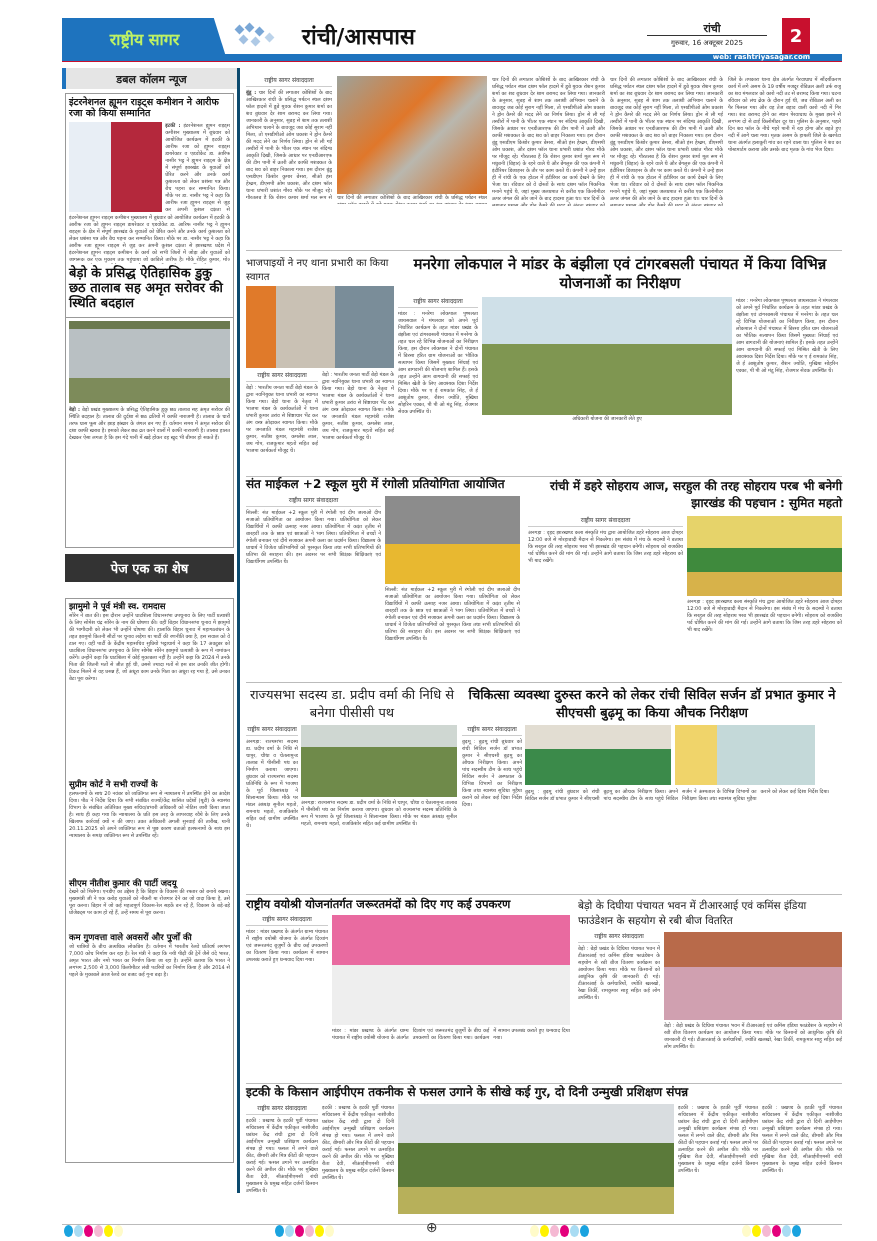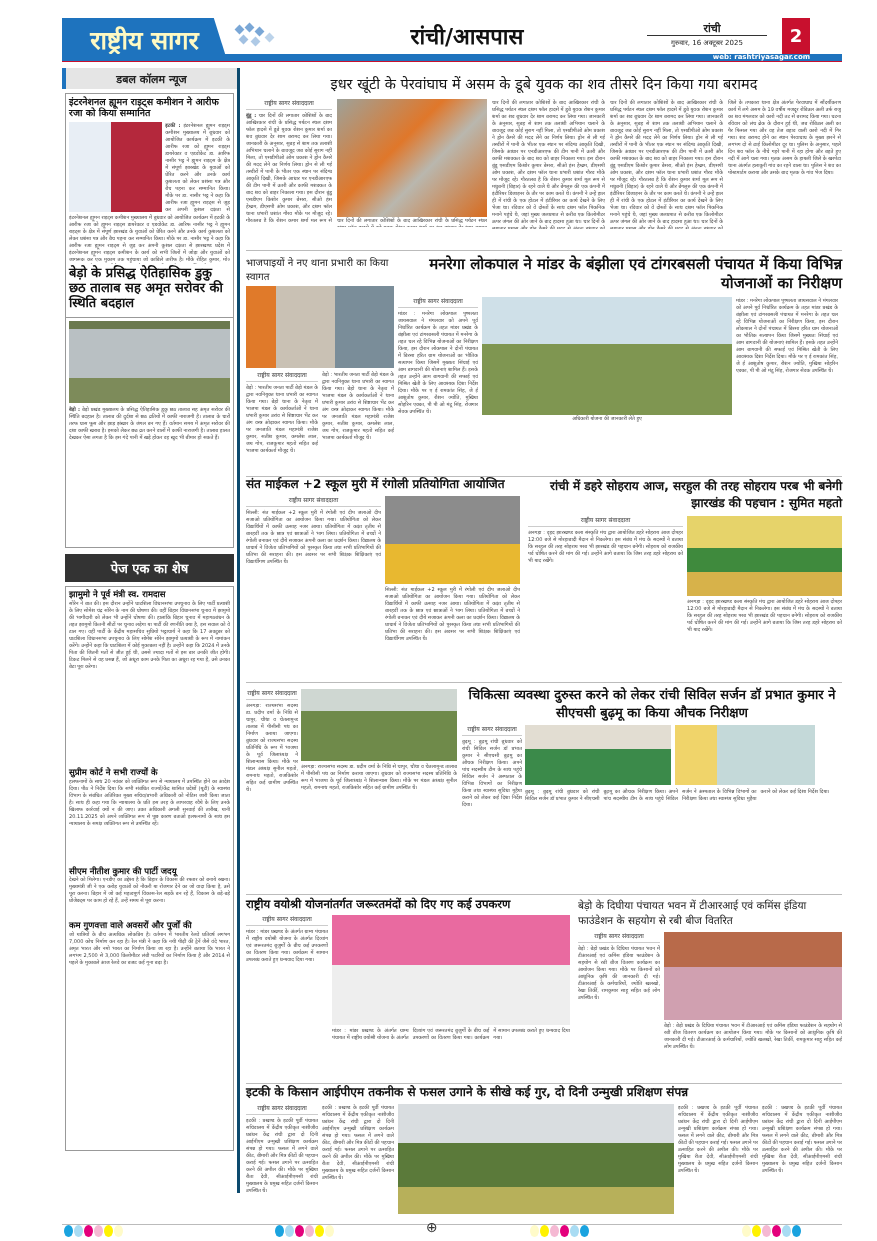--- a/index.html
+++ b/index.html
@@ -1,23 +1,23 @@
 <!DOCTYPE html>
 <html><head>
 <meta charset="utf-8">
 <style>
 *{box-sizing:border-box;margin:0;padding:0}
 body{width:877px;height:1241px;background:#fff;font-family:"DejaVu Sans",sans-serif;color:#222;position:relative;overflow:hidden}
 .page{position:absolute;left:62px;top:18px;width:780px;height:1200px}
 
 .hdr{position:absolute;left:0;top:0;width:780px;height:42px;background:#fff}
-.mast{position:absolute;left:0;top:0;width:165px;height:42px;background:#1e73be;color:#fef9c3;font-family:"DejaVu Serif",serif;font-weight:bold;font-size:25px;display:flex;align-items:center;justify-content:center;clip-path:polygon(0 0,92% 0,100% 100%,0 100%)}
+.mast{position:absolute;left:0;top:0;width:165px;height:42px;background:#1e73be;color:#bef264;font-family:"DejaVu Serif",serif;font-weight:bold;font-size:16px;display:flex;align-items:center;justify-content:center;clip-path:polygon(0 0,92% 0,100% 100%,0 100%)}
 .dots{position:absolute;left:170px;top:4px;width:60px;height:30px}
 .dots span{position:absolute;width:7px;height:7px;background:#7aa7d6;transform:rotate(45deg)}
-.sec{position:absolute;left:240px;top:0;width:330px;height:36px;text-align:center;font-family:"DejaVu Serif",serif;font-weight:bold;font-size:22px;line-height:36px;color:#111}
+.sec{position:absolute;left:240px;top:0;width:330px;height:36px;text-align:left;font-family:"DejaVu Serif",serif;font-weight:bold;font-size:22px;line-height:36px;color:#111}
 .city{position:absolute;left:600px;top:2px;width:100px;text-align:center;font-size:11px;font-weight:bold}
 .date{position:absolute;left:585px;top:17px;width:120px;text-align:center;font-size:7px;border-top:1px solid #333;padding-top:2px}
 .pno{position:absolute;left:720px;top:0;width:28px;height:36px;background:#c8102e;color:#fff;font-weight:bold;font-size:18px;text-align:center;line-height:36px}
 .bar{position:absolute;left:0;top:36px;width:780px;height:7px;background:#1e73be}
 .web{position:absolute;right:32px;top:35px;font-size:7px;color:#fff;font-weight:bold}
 .redline{position:absolute;left:0;top:43px;width:780px;height:1px;background:#c8102e}
 
 .left{position:absolute;left:0;top:50px;width:178px;height:1125px;border-right:3px solid #0c4a6e}
 .band{background:#e5e5e5;border-left:4px solid #1e73be;font-weight:bold;font-size:11px;text-align:center;padding:3px 0;font-family:"DejaVu Serif",serif}
 .band.dark{background:#333;color:#fff;border-left:none;font-size:13px;padding:5px 0}
@@ -64,34 +64,33 @@
         <div class="txt" style="width:68px;height:90px"><b>इटकी :</b> <span>इंटरनेशनल ह्यूमन राइट्स कमीशन मुख्यालय में बुधवार को आयोजित कार्यक्रम में इटकी के आरीफ रजा को ह्यूमन राइट्स डायरेक्टर व एडवोकेट डा. आरिफ नासीर भट्ट ने ह्यूमन राइट्स के क्षेत्र में संपूर्ण झारखंड के युवाओं को प्रेरित करने और उनके कार्य कुशलता को लेकर प्रशंसा पत्र और बैच पहना कर सम्मानित किया। मौके पर डा. नासीर भट्ट ने कहा कि आरीफ रजा ह्यूमन राइट्स से जुड़ कर अपनी कुशल दक्षता से झारखण्ड प्रदेश में इंटरनेशनल ह्यूमन राइट्स कमीशन के कार्य को सभी जिलों में जोड़ा और युवाओं को जागरूक कर एक मुकाम तक पहुंचाया जो काबिले तारीफ है। मौके रोहित कुमार, मो० अमान, अश्वीन कुमार, रितेश कुमार, उमेश कुमार सहित कई अन्य उपस्थित थे।</span></div>
       </div>
       <div class="txt" style="height:50px;margin-top:2px">इंटरनेशनल ह्यूमन राइट्स कमीशन मुख्यालय में बुधवार को आयोजित कार्यक्रम में इटकी के आरीफ रजा को ह्यूमन राइट्स डायरेक्टर व एडवोकेट डा. आरिफ नासीर भट्ट ने ह्यूमन राइट्स के क्षेत्र में संपूर्ण झारखंड के युवाओं को प्रेरित करने और उनके कार्य कुशलता को लेकर प्रशंसा पत्र और बैच पहना कर सम्मानित किया। मौके पर डा. नासीर भट्ट ने कहा कि आरीफ रजा ह्यूमन राइट्स से जुड़ कर अपनी कुशल दक्षता से झारखण्ड प्रदेश में इंटरनेशनल ह्यूमन राइट्स कमीशन के कार्य को सभी जिलों में जोड़ा और युवाओं को जागरूक कर एक मुकाम तक पहुंचाया जो काबिले तारीफ है। मौके रोहित कुमार, मो० अमान, अश्वीन कुमार, रितेश कुमार, उमेश कुमार सहित कई अन्य उपस्थित थे।</div>
       <div class="h" style="font-size:13px;margin-top:2px">बेड़ो के प्रसिद्ध ऐतिहासिक डुकु छठ तालाब सह अमृत सरोवर की स्थिति बदहाल</div>
     </div>
     <div class="box" style="height:230px;margin-top:-4px;border-top:none">
       <div class="photo" style="height:82px;background:linear-gradient(180deg,#6b7a4f 0 10%,#b9c0c3 10% 70%,#7d8b5a 70%)"></div>
       <div class="txt" style="height:135px;margin-top:3px"><b>बेड़ो :</b> <span>बेड़ो प्रखंड मुख्यालय के प्रसिद्ध ऐतिहासिक डुकु छठ तालाब सह अमृत सरोवर की स्थिति बदहाल है। तालाब की दुर्दशा से छठ व्रतियों में काफी नाराजगी है। तालाब के चारों तरफ घास फूस और झाड़ झंखार के जंगल बन गए हैं। वर्तमान समय में अमृत सरोवर की दशा काफी खराब है। इसको लेकर छठ व्रत करने वालों में काफी नाराजगी है। तालाब हालत देखकर ऐसा लगता है कि इस गंदे पानी में खड़े होकर वह खुद भी बीमार हो सकते हैं।</span></div>
     </div>
     <div class="band dark" style="margin:6px 3px 0">पेज एक का शेष</div>
-    <div class="box" style="height:565px;margin-top:4px">
+    <div class="box" style="height:565px;margin-top:16px">
       <div class="h" style="font-size:8.5px">झामुमो ने पूर्व मंत्री स्व. रामदास</div>
       <div class="txt" style="height:165px">सोरेन ने बात की। इस दौरान उन्होंने घाटशिला विधानसभा उपचुनाव के लिए पार्टी प्रत्याशी के लिए सोमेश चंद्र सोरेन के नाम की घोषणा की। वहीं बिहार विधानसभा चुनाव में झामुमो की भागीदारी को लेकर भी उन्होंने घोषणा की। हालांकि बिहार चुनाव में महागठबंधन के तहत झामुमो कितनी सीटों पर चुनाव लड़ेगा या पार्टी की रणनीति क्या है, इस सवाल को वे टाल गए। वहीं पार्टी के केंद्रीय महासचिव सुप्रियो भट्टाचार्य ने कहा कि 17 अक्टूबर को घाटशिला विधानसभा उपचुनाव के लिए सोमेश सोरेन झामुमो प्रत्याशी के रूप में नामांकन करेंगे। उन्होंने कहा कि घाटशिला में कोई मुकाबला नहीं है। उन्होंने कहा कि 2024 में उनके पिता की जितनी मतों से जीत हुई थी, उससे ज्यादा मतों से इस बार उनकी जीत होगी। टिकट मिलने से वह प्रसन्न हैं, जो अधूरा काम उनके पिता का अधूरा रह गया है, उसे उनका बेटा पूरा करेगा।</div>
       <div class="h" style="font-size:8.5px;margin-top:3px">सुप्रीम कोर्ट ने सभी राज्यों के</div>
       <div class="txt" style="height:86px">हलफनामों के साथ 20 नवंबर को व्यक्तिगत रूप से न्यायालय में उपस्थित होने का आदेश दिया। पीठ ने निर्देश दिया कि सभी संबंधित राज्यों/केंद्र शासित प्रदेशों (यूटी) के स्वास्थ्य विभाग के संबंधित अतिरिक्त मुख्य सचिव/प्रभारी अधिकारी को नोटिस जारी किया जाता है। साथ ही कहा गया कि न्यायालय के प्रति इस तरह के लापरवाह रवैये के लिए उनके खिलाफ कार्रवाई क्यों न की जाए। उक्त अधिकारी अगली सुनवाई की तारीख, यानी 20.11.2025 को अपने व्यक्तिगत रूप से पूछ कारण बताओ हलफनामों के साथ इस न्यायालय के समक्ष व्यक्तिगत रूप से उपस्थित रहें।</div>
       <div class="h" style="font-size:8.5px;margin-top:3px">सीएम नीतीश कुमार की पार्टी जदयू</div>
       <div class="txt" style="height:42px">देखने को मिलेगा। एनडीए का उद्देश्य है कि बिहार के विकास की रफ्तार को बनाये रखना। मुख्यमंत्री जी ने एक करोड़ युवाओं को नौकरी या रोजगार देने का जो वादा किया है, उसे पूरा करना। बिहार में जो कई महत्वपूर्ण विकास-रेल सड़कें बन रहे हैं, विकास के बड़े-बड़े प्रोजेक्ट्स पर काम हो रहे हैं, उन्हें समय से पूरा करना।</div>
       <div class="h" style="font-size:8.5px;margin-top:3px">कम गुणवत्ता वाले अवसरों और पुर्जों की</div>
       <div class="txt" style="height:200px">जो यात्रियों के बीच अत्यधिक लोकप्रिय है। वर्तमान में भारतीय रेलवे प्रतिवर्ष लगभग 7,000 कोच निर्माण कर रहा है। रेल मंत्री ने कहा कि नयी पीढ़ी की ट्रेनें जैसे वंदे भारत, अमृत भारत और नमो भारत का निर्माण किया जा रहा है। उन्होंने बताया कि भारत ने लगभग 2,500 से 3,000 किलोमीटर लंबी पटरियों का निर्माण किया है और 2014 से पहले के मुकाबले आज रेलवे का बजट कई गुना बढ़ा है।</div>
     </div>
   </div>
 
   <div class="abs" style="left:184px;top:52px;width:596px">
-    <div style="font-size:14.5px;text-align:center;margin-top:3px;color:#111">इधर खूंटी के पेरवांघाघ में असम के डूबे युवक का शव तीसरे दिन किया गया बरामद</div>
     <div style="display:flex;gap:5px;margin-top:6px">
       <div style="width:86px">
         <div class="byline">राष्ट्रीय सागर संवाददाता</div>
         <div class="txt" style="height:110px"><b>बुंडू :</b> <span>चार दिनों की लगातार कोशिशों के बाद आखिरकार रांची के प्रसिद्ध पर्यटन स्थल दशम फॉल हादसे में डूबे युवक रोशन कुमार शर्मा का शव बुधवार देर शाम बरामद कर लिया गया। जानकारी के अनुसार, सुबह से शाम तक तलाशी अभियान चलाने के बावजूद जब कोई सुराग नहीं मिला, तो एसडीपीओ ओम प्रकाश ने ड्रोन कैमरे की मदद लेने का निर्णय लिया। ड्रोन से ली गई तस्वीरों में पानी के भीतर एक स्थान पर संदिग्ध आकृति दिखी, जिसके आधार पर एनडीआरएफ की टीम पानी में उतरी और काफी मशक्कत के बाद शव को बाहर निकाला गया। इस दौरान बुंडू एसडीएम किशोर कुमार बेसरा, सीओ हंस हेम्ब्रम, डीएसपी ओम प्रकाश, और दशम फॉल थाना प्रभारी प्रशांत गौरव मौके पर मौजूद रहे। गौरतलब है कि रोशन कुमार शर्मा मूल रूप से मधुबनी (बिहार) के रहने वाले थे और बेंगलुरु की एक कंपनी में इंटीरियर डिजाइनर के तौर पर काम करते थे। कंपनी ने उन्हें हाल ही में रांची के एक होटल में इंटीरियर का कार्य देखने के लिए भेजा था। रविवार को वे दोस्तों के साथ दशम फॉल पिकनिक मनाने पहुंचे थे, जहां मुख्य जलप्रपात से करीब एक किलोमीटर ऊपर जंगल की ओर जाने के बाद हादसा हुआ था। चार दिनों के लगातार प्रयास और ड्रोन कैमरे की मदद से अंततः बुधवार को तलाशी अभियान सफल हुआ।</span></div>
       </div>
       <div style="width:150px">
         <div class="photo" style="height:118px;background:linear-gradient(135deg,#9ea29a,#e0772a 40%,#b9b7ae 60%,#d86b1e)"></div>
         <div class="txt" style="height:10px">चार दिनों की लगातार कोशिशों के बाद आखिरकार रांची के प्रसिद्ध पर्यटन स्थल दशम फॉल हादसे में डूबे युवक रोशन कुमार शर्मा का शव बुधवार देर शाम बरामद कर लिया गया। जानकारी के अनुसार, सुबह से शाम तक तलाशी अभियान चलाने के बावजूद जब कोई सुराग नहीं मिला, तो एसडीपीओ ओम प्रकाश ने ड्रोन कैमरे की मदद लेने का निर्णय लिया। ड्रोन से ली गई तस्वीरों में पानी के भीतर एक स्थान पर संदिग्ध आकृति दिखी, जिसके आधार पर एनडीआरएफ की टीम पानी में उतरी और काफी मशक्कत के बाद शव को बाहर निकाला गया। इस दौरान बुंडू एसडीएम किशोर कुमार बेसरा, सीओ हंस हेम्ब्रम, डीएसपी ओम प्रकाश, और दशम फॉल थाना प्रभारी प्रशांत गौरव मौके पर मौजूद रहे। गौरतलब है कि रोशन कुमार शर्मा मूल रूप से मधुबनी (बिहार) के रहने वाले थे और बेंगलुरु की एक कंपनी में इंटीरियर डिजाइनर के तौर पर काम करते थे। कंपनी ने उन्हें हाल ही में रांची के एक होटल में इंटीरियर का कार्य देखने के लिए भेजा था। रविवार को वे दोस्तों के साथ दशम फॉल पिकनिक मनाने पहुंचे थे, जहां मुख्य जलप्रपात से करीब एक किलोमीटर ऊपर जंगल की ओर जाने के बाद हादसा हुआ था। चार दिनों के लगातार प्रयास और ड्रोन कैमरे की मदद से अंततः बुधवार को तलाशी अभियान सफल हुआ।</div>
       </div>
       <div class="txt" style="width:113px;height:130px">चार दिनों की लगातार कोशिशों के बाद आखिरकार रांची के प्रसिद्ध पर्यटन स्थल दशम फॉल हादसे में डूबे युवक रोशन कुमार शर्मा का शव बुधवार देर शाम बरामद कर लिया गया। जानकारी के अनुसार, सुबह से शाम तक तलाशी अभियान चलाने के बावजूद जब कोई सुराग नहीं मिला, तो एसडीपीओ ओम प्रकाश ने ड्रोन कैमरे की मदद लेने का निर्णय लिया। ड्रोन से ली गई तस्वीरों में पानी के भीतर एक स्थान पर संदिग्ध आकृति दिखी, जिसके आधार पर एनडीआरएफ की टीम पानी में उतरी और काफी मशक्कत के बाद शव को बाहर निकाला गया। इस दौरान बुंडू एसडीएम किशोर कुमार बेसरा, सीओ हंस हेम्ब्रम, डीएसपी ओम प्रकाश, और दशम फॉल थाना प्रभारी प्रशांत गौरव मौके पर मौजूद रहे। गौरतलब है कि रोशन कुमार शर्मा मूल रूप से मधुबनी (बिहार) के रहने वाले थे और बेंगलुरु की एक कंपनी में इंटीरियर डिजाइनर के तौर पर काम करते थे। कंपनी ने उन्हें हाल ही में रांची के एक होटल में इंटीरियर का कार्य देखने के लिए भेजा था। रविवार को वे दोस्तों के साथ दशम फॉल पिकनिक मनाने पहुंचे थे, जहां मुख्य जलप्रपात से करीब एक किलोमीटर ऊपर जंगल की ओर जाने के बाद हादसा हुआ था। चार दिनों के लगातार प्रयास और ड्रोन कैमरे की मदद से अंततः बुधवार को तलाशी अभियान सफल हुआ।</div>
@@ -106,21 +105,21 @@
     <div style="display:flex;gap:4px;margin-top:3px">
       <div style="width:72px">
           <div class="byline">राष्ट्रीय सागर संवाददाता</div>
           <div class="txt" style="height:90px">बेड़ो : भारतीय जनता पार्टी बेड़ो मंडल के द्वारा नवनियुक्त थाना प्रभारी का स्वागत किया गया। बेड़ो थाना के नेतृत्व में भाजपा मंडल के कार्यकर्ताओं ने थाना प्रभारी कुमार उरांव से शिष्टाचार भेंट कर अंग वस्त्र ओढ़ाकर स्वागत किया। मौके पर जनजाति मंडल महामंत्री राजेश कुमार, सतीश कुमार, कमलेश लाल, जय गोप, राजकुमार महतो सहित कई भाजपा कार्यकर्ता मौजूद थे।</div>
         </div>
       <div class="txt" style="width:72px;height:110px">बेड़ो : भारतीय जनता पार्टी बेड़ो मंडल के द्वारा नवनियुक्त थाना प्रभारी का स्वागत किया गया। बेड़ो थाना के नेतृत्व में भाजपा मंडल के कार्यकर्ताओं ने थाना प्रभारी कुमार उरांव से शिष्टाचार भेंट कर अंग वस्त्र ओढ़ाकर स्वागत किया। मौके पर जनजाति मंडल महामंत्री राजेश कुमार, सतीश कुमार, कमलेश लाल, जय गोप, राजकुमार महतो सहित कई भाजपा कार्यकर्ता मौजूद थे।</div>
     </div>
   </div>
 
   <div class="abs" style="left:336px;top:237px;width:444px;height:220px">
-    <div class="h" style="font-size:15px;text-align:right;line-height:19px">मनरेगा लोकपाल ने मांडर के बंझीला एवं टांगरबसली पंचायत में किया विभिन्न योजनाओं का निरीक्षण</div>
+    <div class="h" style="font-size:15px;text-align:center;line-height:19px">मनरेगा लोकपाल ने मांडर के बंझीला एवं टांगरबसली पंचायत में किया विभिन्न योजनाओं का निरीक्षण</div>
     <div style="display:flex;gap:4px;margin-top:4px">
       <div style="width:80px">
           <div class="byline">राष्ट्रीय सागर संवाददाता</div>
           <div class="txt" style="height:150px">मांडर : मनरेगा लोकपाल पुष्पलता जायसवाल ने मंगलवार को अपने पूर्व निर्धारित कार्यक्रम के तहत मांडर प्रखंड के बंझीला एवं टांगरबसली पंचायत में मनरेगा के तहत चल रहे विभिन्न योजनाओं का निरीक्षण किया, इस दौरान लोकपाल ने दोनों पंचायत में बिरसा हरित ग्राम योजनाओं का भौतिक सत्यापन किया जिसमें मुख्यतः सिंचाई एवं आम बागवानी की योजनाएं शामिल हैं। इसके तहत उन्होंने आम बागवानी की सफाई एवं मिश्रित खेती के लिए आवश्यक दिशा निर्देश दिया। मौके पर ए ई रामकांत सिंह, जे ई आशुतोष कुमार, रौशन ज्योति, मुखिया सोहरिन एक्का, पी पी ओ मंटू सिंह, रोजगार सेवक उपस्थित थे।</div>
         </div>
       <div style="width:250px">
         <div class="photo" style="height:118px;background:linear-gradient(180deg,#cfe0e8 0 40%,#7f9651 40%)"></div>
         <div class="txt" style="height:10px;text-align:center">अधिकारी योजना की जानकारी लेते हुए</div>
       </div>
       <div class="txt" style="width:102px;height:160px">मांडर : मनरेगा लोकपाल पुष्पलता जायसवाल ने मंगलवार को अपने पूर्व निर्धारित कार्यक्रम के तहत मांडर प्रखंड के बंझीला एवं टांगरबसली पंचायत में मनरेगा के तहत चल रहे विभिन्न योजनाओं का निरीक्षण किया, इस दौरान लोकपाल ने दोनों पंचायत में बिरसा हरित ग्राम योजनाओं का भौतिक सत्यापन किया जिसमें मुख्यतः सिंचाई एवं आम बागवानी की योजनाएं शामिल हैं। इसके तहत उन्होंने आम बागवानी की सफाई एवं मिश्रित खेती के लिए आवश्यक दिशा निर्देश दिया। मौके पर ए ई रामकांत सिंह, जे ई आशुतोष कुमार, रौशन ज्योति, मुखिया सोहरिन एक्का, पी पी ओ मंटू सिंह, रोजगार सेवक उपस्थित थे।</div>
@@ -149,20 +148,21 @@
           <div class="txt" style="height:140px">अनगड़ा : वृहद झारखण्ड कला संस्कृति मंच द्वारा आयोजित डहरे सोहराय आज दोपहर 12:00 बजे से मोरहाबादी मैदान से निकलेगा। इस संबंध में मंच के सदस्यों ने बताया कि सरहुल की तरह सोहराय परब भी झारखंड की पहचान बनेगी। सोहराय को राजकीय पर्व घोषित करने की मांग की गई। उन्होंने आगे बताया कि जिस तरह डहरे सोहराय को भी याद रखेंगे।</div>
         </div>
       <div style="width:155px">
         <div class="photo" style="height:80px;background:linear-gradient(180deg,#e6d36a 0 40%,#3f8a3d 40% 70%,#d7b24a 70%)"></div>
         <div class="txt" style="height:70px;margin-top:2px">अनगड़ा : वृहद झारखण्ड कला संस्कृति मंच द्वारा आयोजित डहरे सोहराय आज दोपहर 12:00 बजे से मोरहाबादी मैदान से निकलेगा। इस संबंध में मंच के सदस्यों ने बताया कि सरहुल की तरह सोहराय परब भी झारखंड की पहचान बनेगी। सोहराय को राजकीय पर्व घोषित करने की मांग की गई। उन्होंने आगे बताया कि जिस तरह डहरे सोहराय को भी याद रखेंगे।</div>
       </div>
     </div>
   </div>
 
   <div class="abs" style="left:184px;top:668px;width:212px;height:205px">
+    <div style="font-size:13px;text-align:center;line-height:18px">राज्यसभा सदस्य डा. प्रदीप वर्मा की निधि से बनेगा पीसीसी पथ</div>
     <div style="display:flex;gap:3px;margin-top:3px">
       <div style="width:52px">
           <div class="byline">राष्ट्रीय सागर संवाददाता</div>
           <div class="txt" style="height:150px">अनगड़ा: राज्यसभा सदस्य डा. प्रदीप वर्मा के निधि से चापुर, चौथा व चेतलामुन्ड तालाब में पीसीसी पथ का निर्माण कराया जाएगा। बुधवार को राज्यसभा सदस्य प्रतिनिधि के रूप में भाजपा के पूर्व जिलाध्यक्ष ने शिलान्यास किया। मौके पर मंडल अध्यक्ष सुनील महतो, रामनाथ महतो, राजकिशोर सहित कई ग्रामीण उपस्थित थे।</div>
         </div>
       <div style="width:156px">
         <div class="photo" style="height:72px;background:linear-gradient(180deg,#cfd7d2 0 30%,#6f8a4a 30%)"></div>
         <div class="txt" style="height:90px;margin-top:2px">अनगड़ा: राज्यसभा सदस्य डा. प्रदीप वर्मा के निधि से चापुर, चौथा व चेतलामुन्ड तालाब में पीसीसी पथ का निर्माण कराया जाएगा। बुधवार को राज्यसभा सदस्य प्रतिनिधि के रूप में भाजपा के पूर्व जिलाध्यक्ष ने शिलान्यास किया। मौके पर मंडल अध्यक्ष सुनील महतो, रामनाथ महतो, राजकिशोर सहित कई ग्रामीण उपस्थित थे।</div>
       </div>
     </div>

